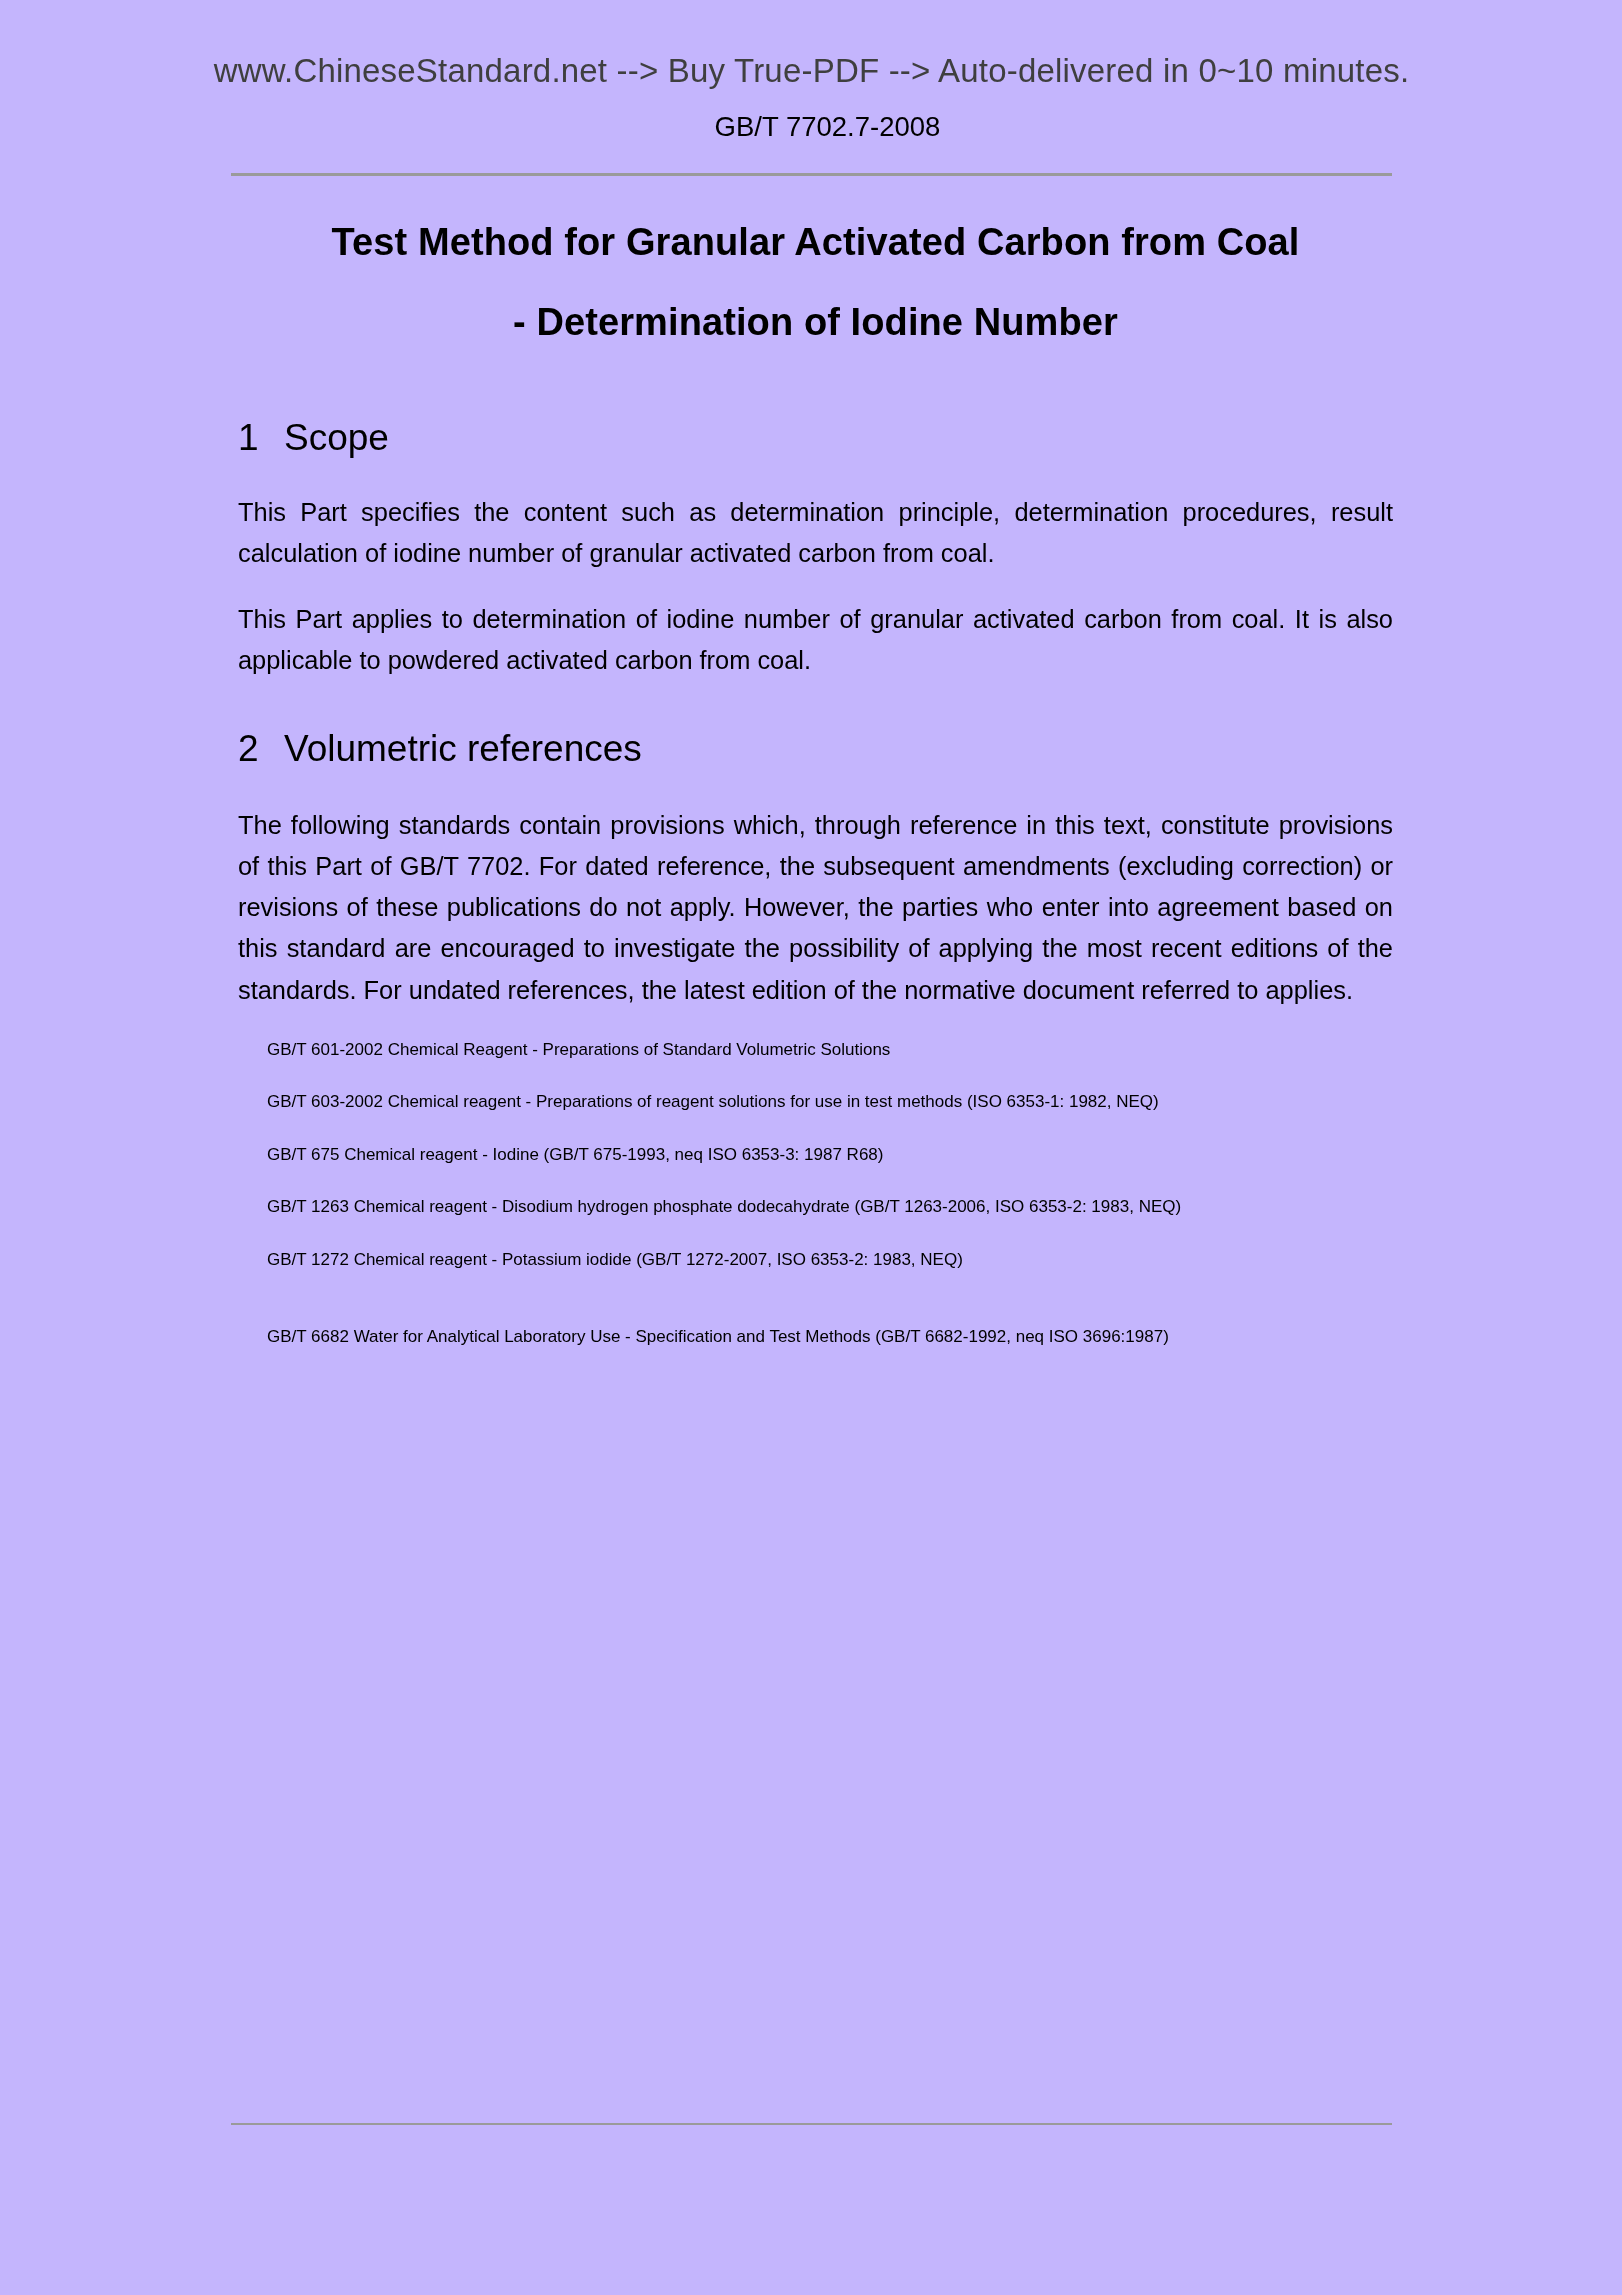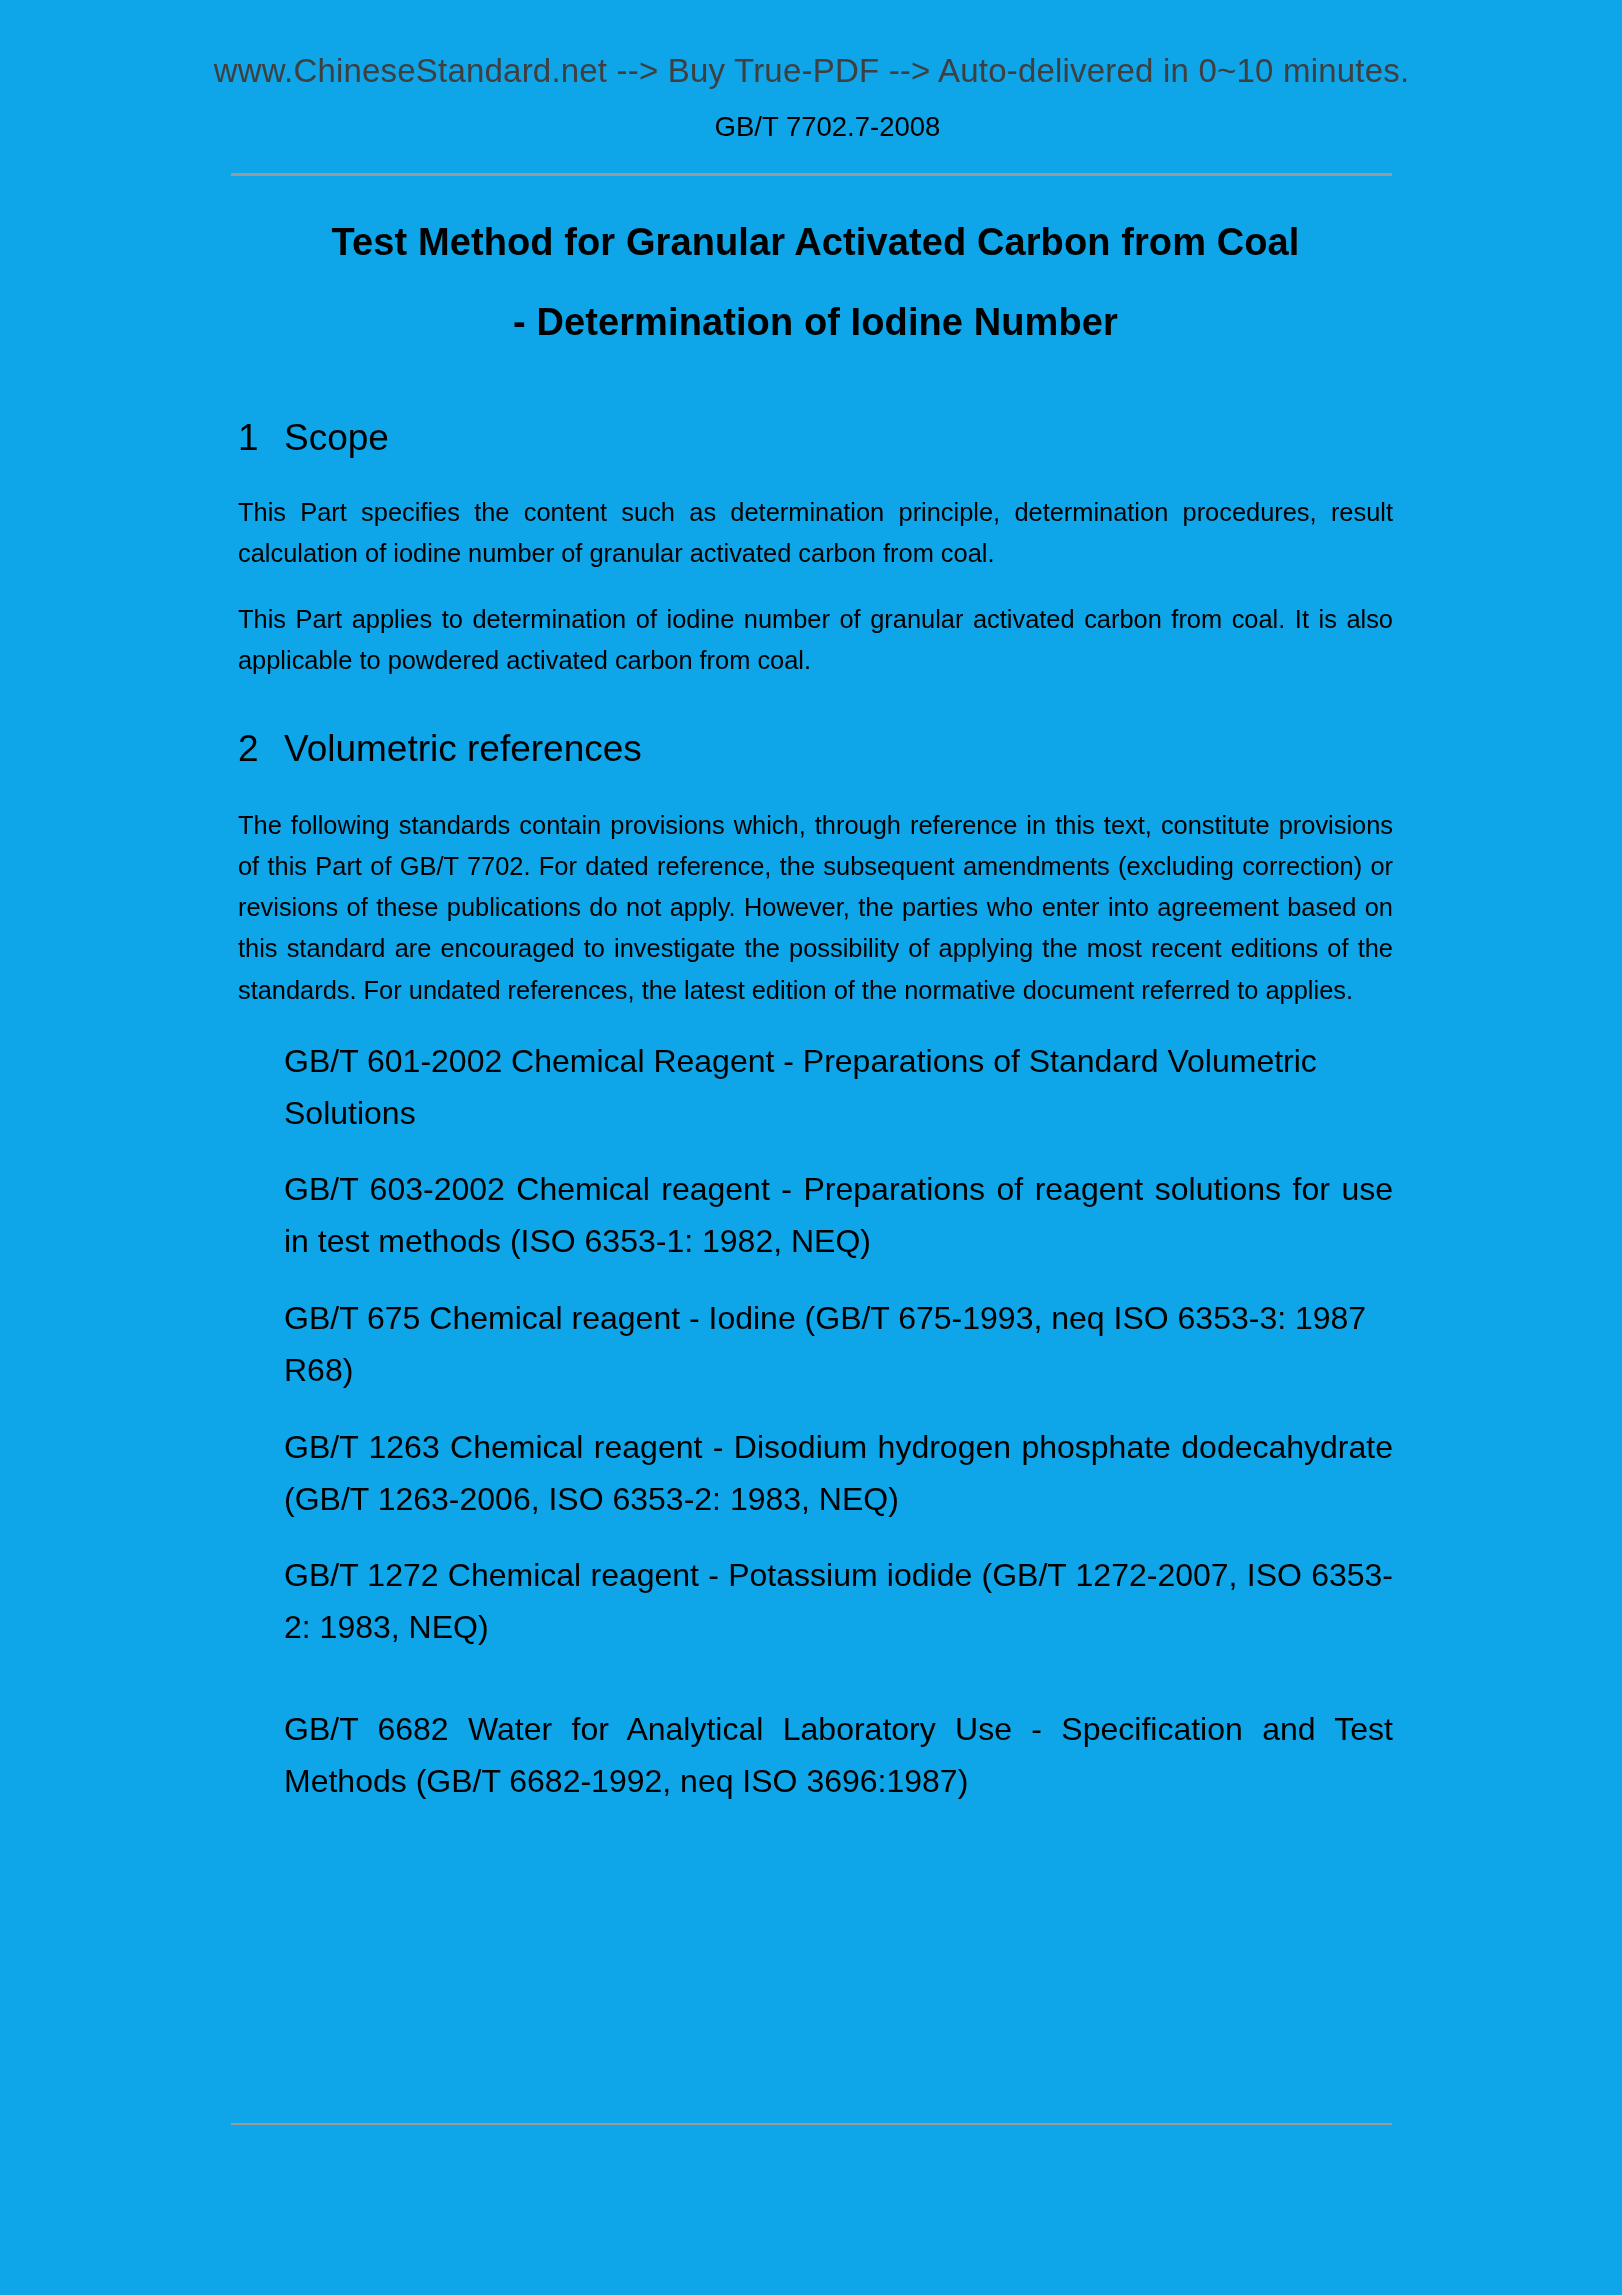--- a/index.html
+++ b/index.html
@@ -8,21 +8,21 @@
     background: #ffffff;
   }
   body {
     font-family: "Liberation Sans", sans-serif;
     color: #000000;
   }
   .page {
     position: relative;
     width: 1623px;
     height: 2295px;
-    background: #0ea5e9;
+    background: #c4b5fd;
     box-sizing: border-box;
     overflow: hidden;
   }
 
   
   .page-header {
     position: absolute;
     top: 52px;
     left: 0;
     width: 1623px;
@@ -79,23 +79,23 @@
 
   p.body-text {
     font-size: 25.4px;
     line-height: 1.62;
     margin: 0;
     text-align: justify;
     text-justify: inter-word;
   }
 
   .ref-item {
-    font-size: 32px;
+    font-size: 17px;
     line-height: 1.62;
-    margin: 0 0 0 46px;
+    margin: 0 0 0 29px;
     text-align: justify;
     text-justify: inter-word;
   }
   .ref-item.left { text-align: left; }
 
   
   .sp-scope-head   { height: 77px; }
   .sp-after-h1     { height: 33px; }
   .sp-para-gap     { height: 25px; }
   .sp-before-h2    { height: 48px; }

